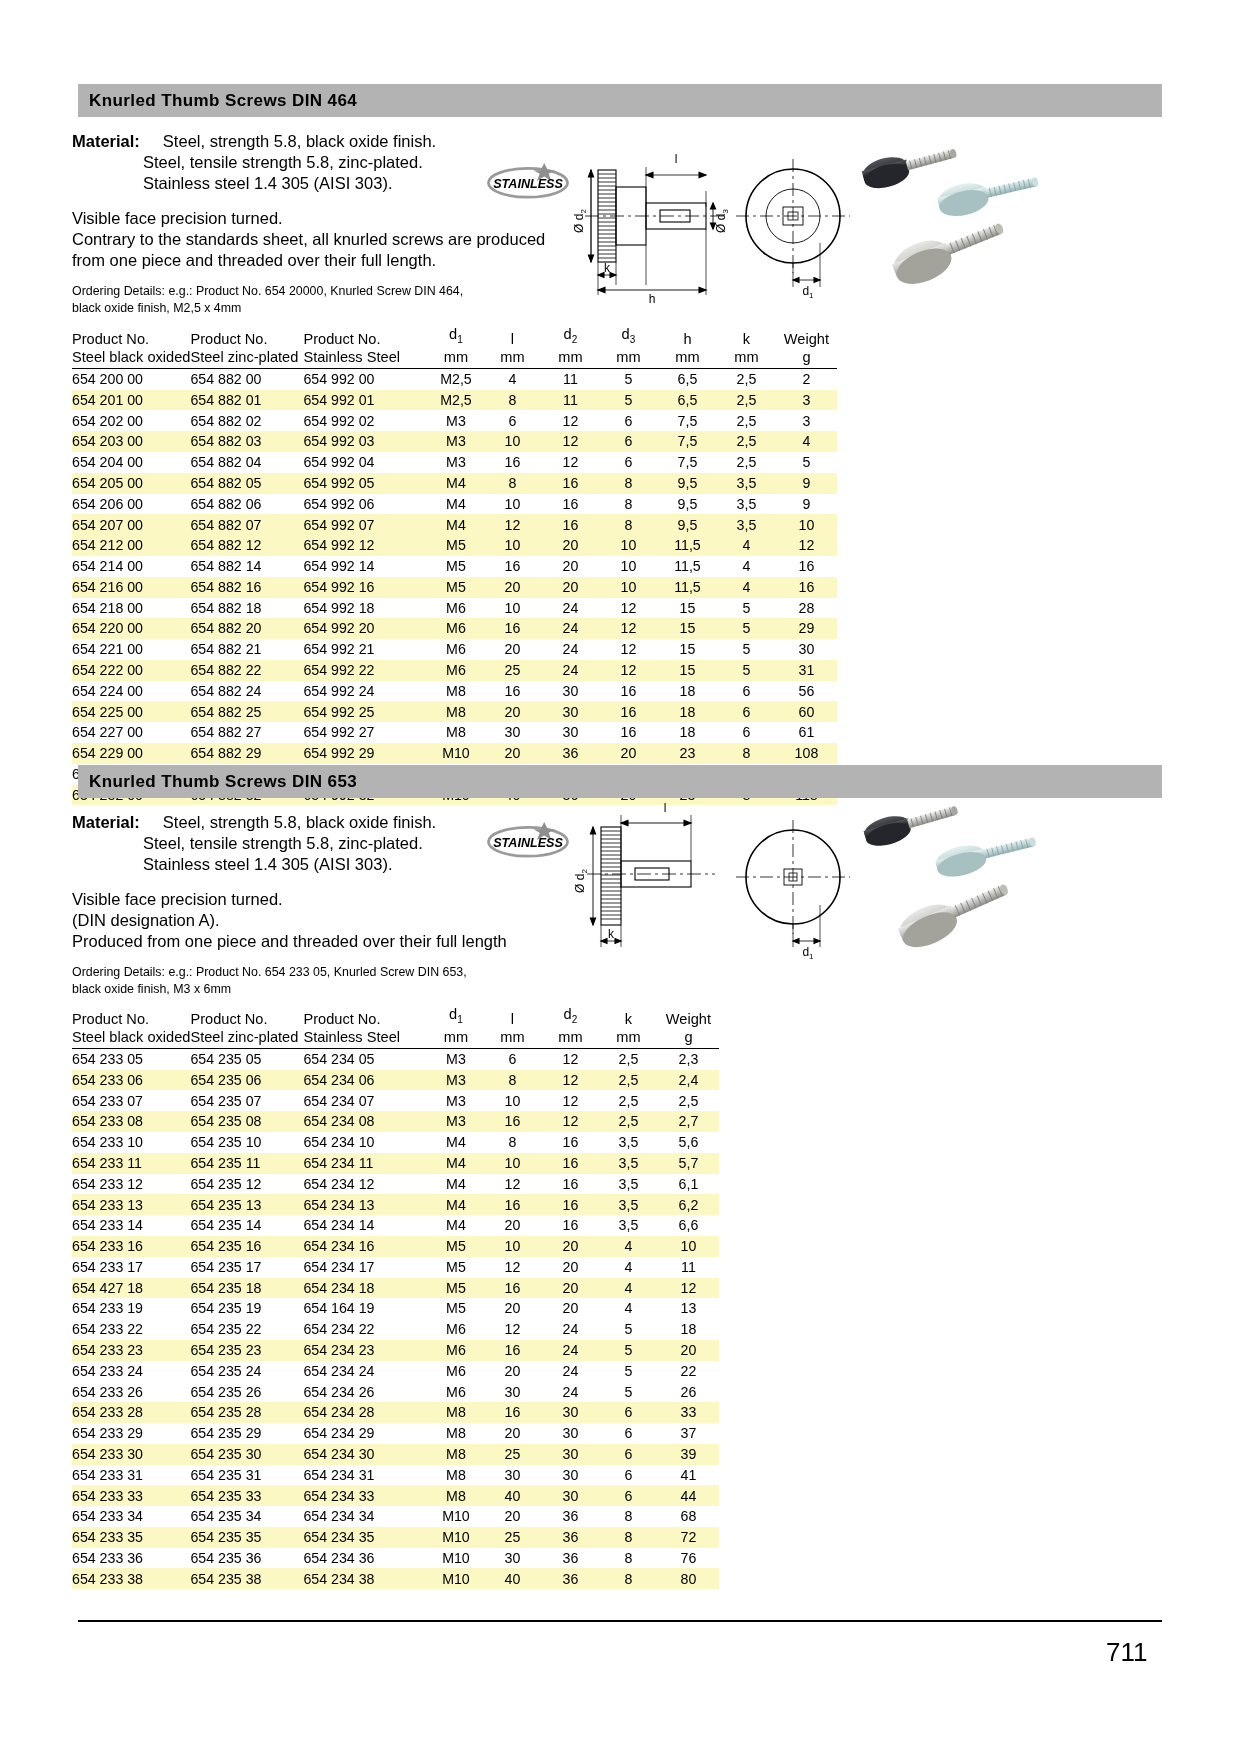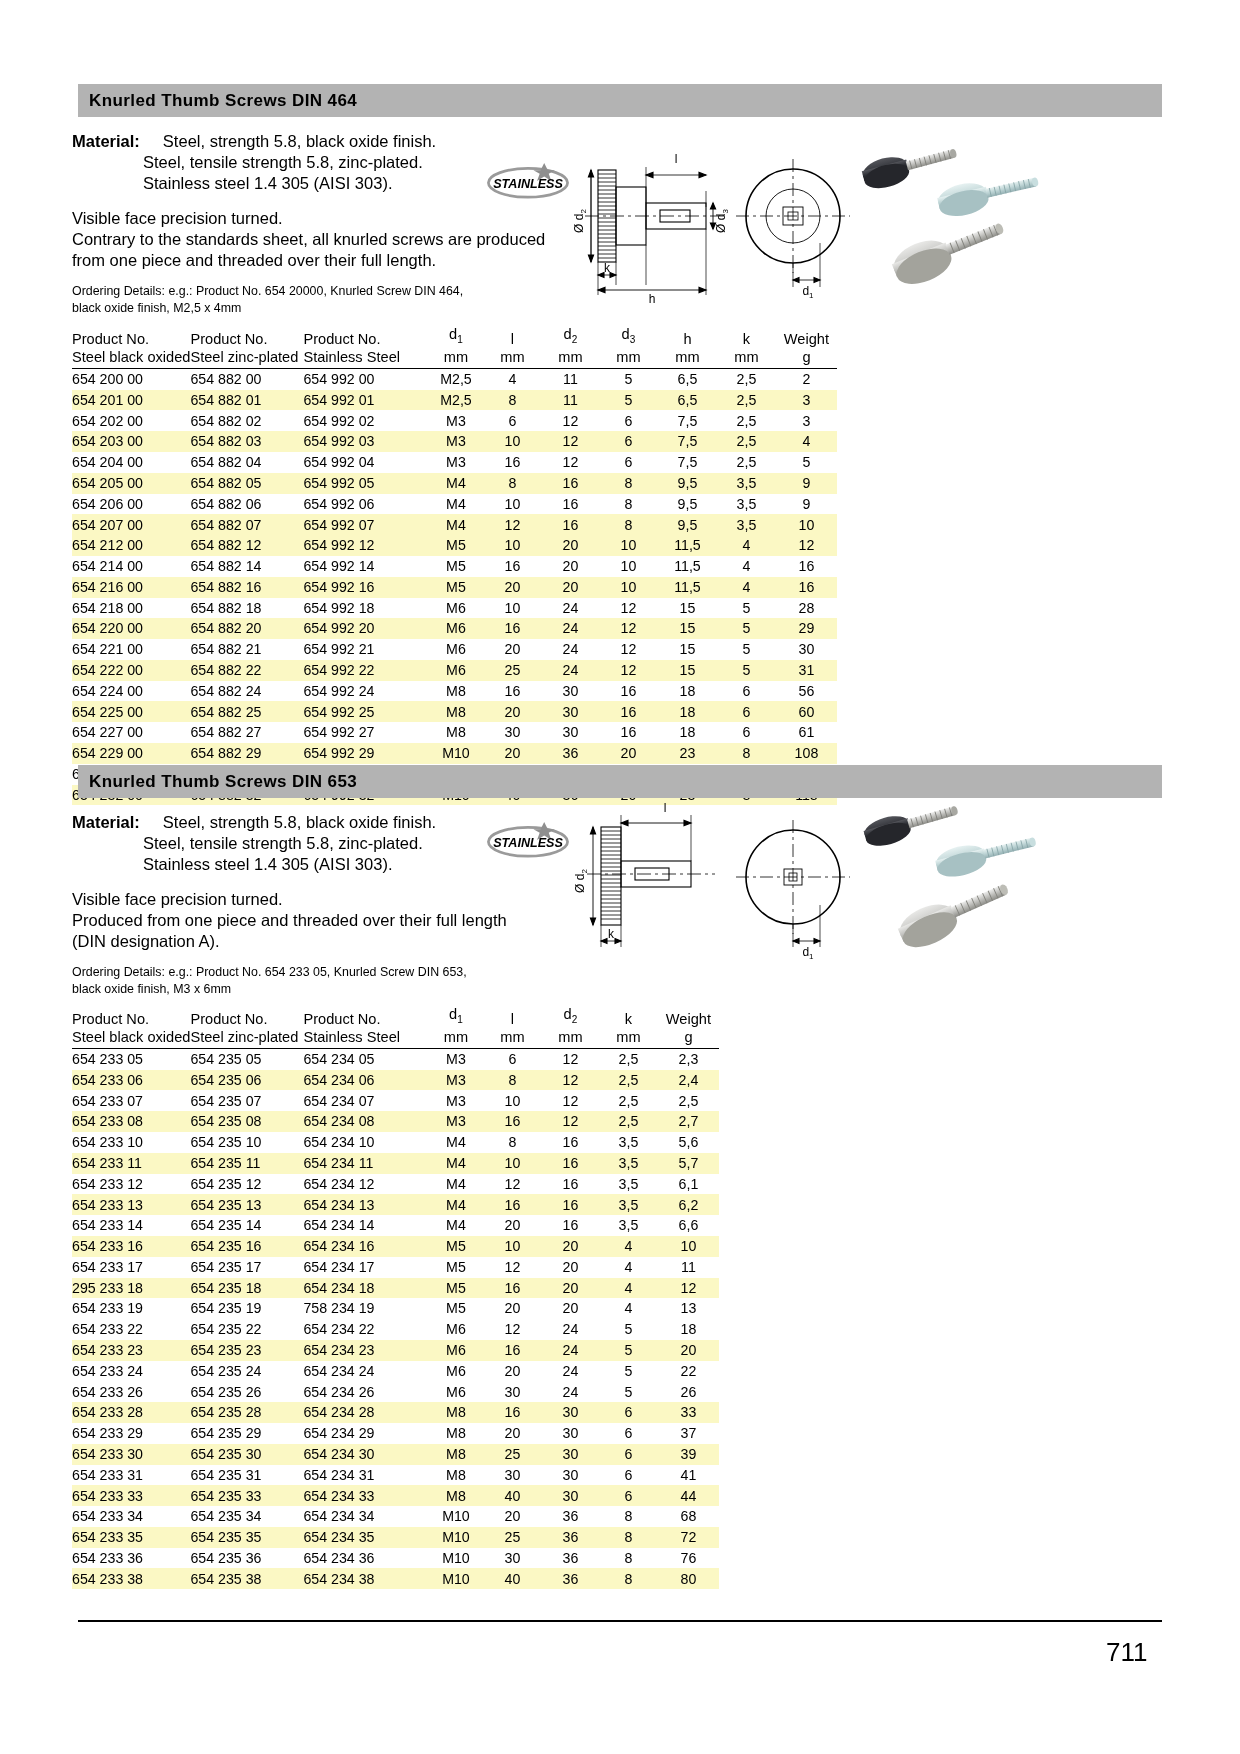--- a/index.html
+++ b/index.html
@@ -597,22 +597,22 @@
 
   <div class="matblock" style="top:812px;">
     <div class="matrow">
       <span class="matlabel">Material:</span>
       <span style="padding-left:7px;">Steel, strength 5.8, black oxide finish.</span>
     </div>
     <div class="matindent">Steel, tensile strength 5.8, zinc-plated.</div>
     <div class="matindent">Stainless steel 1.4 305 (AISI 303).</div>
     <div class="para">
       <div>Visible face precision turned.</div>
+      <div>(DIN designation A).</div>
       <div>Produced from one piece and threaded over their full length</div>
-      <div>(DIN designation A).</div>
     </div>
   </div>
 
   <div class="stainless" style="left:483px;top:817px;">
     <svg viewBox="0 0 100 50">
       <ellipse cx="50" cy="27" rx="44" ry="16" fill="none" stroke="#9a9a9a" stroke-width="3"></ellipse>
       <path d="M68 5 L72 13 L80 13 L73 17 L76 25 L68 20 L60 25 L63 17 L56 13 L64 13 Z" fill="#8f8f8f"></path>
       <text x="50" y="33" text-anchor="middle" font-family="Liberation Sans, sans-serif" font-size="14" font-weight="bold" font-style="italic" fill="#000">STAINLESS</text>
     </svg>
   </div>
@@ -880,33 +880,33 @@
           <td>654 233 17</td>
           <td>654 235 17</td>
           <td>654 234 17</td>
           <td class="num">M5</td>
           <td class="num">12</td>
           <td class="num">20</td>
           <td class="num">4</td>
           <td class="num">11</td>
         </tr>
         <tr class="alt">
-          <td>295 233 18</td>
+          <td>654 427 18</td>
           <td>654 235 18</td>
           <td>654 234 18</td>
           <td class="num">M5</td>
           <td class="num">16</td>
           <td class="num">20</td>
           <td class="num">4</td>
           <td class="num">12</td>
         </tr>
         <tr>
           <td>654 233 19</td>
           <td>654 235 19</td>
-          <td>758 234 19</td>
+          <td>654 164 19</td>
           <td class="num">M5</td>
           <td class="num">20</td>
           <td class="num">20</td>
           <td class="num">4</td>
           <td class="num">13</td>
         </tr>
         <tr>
           <td>654 233 22</td>
           <td>654 235 22</td>
           <td>654 234 22</td>

